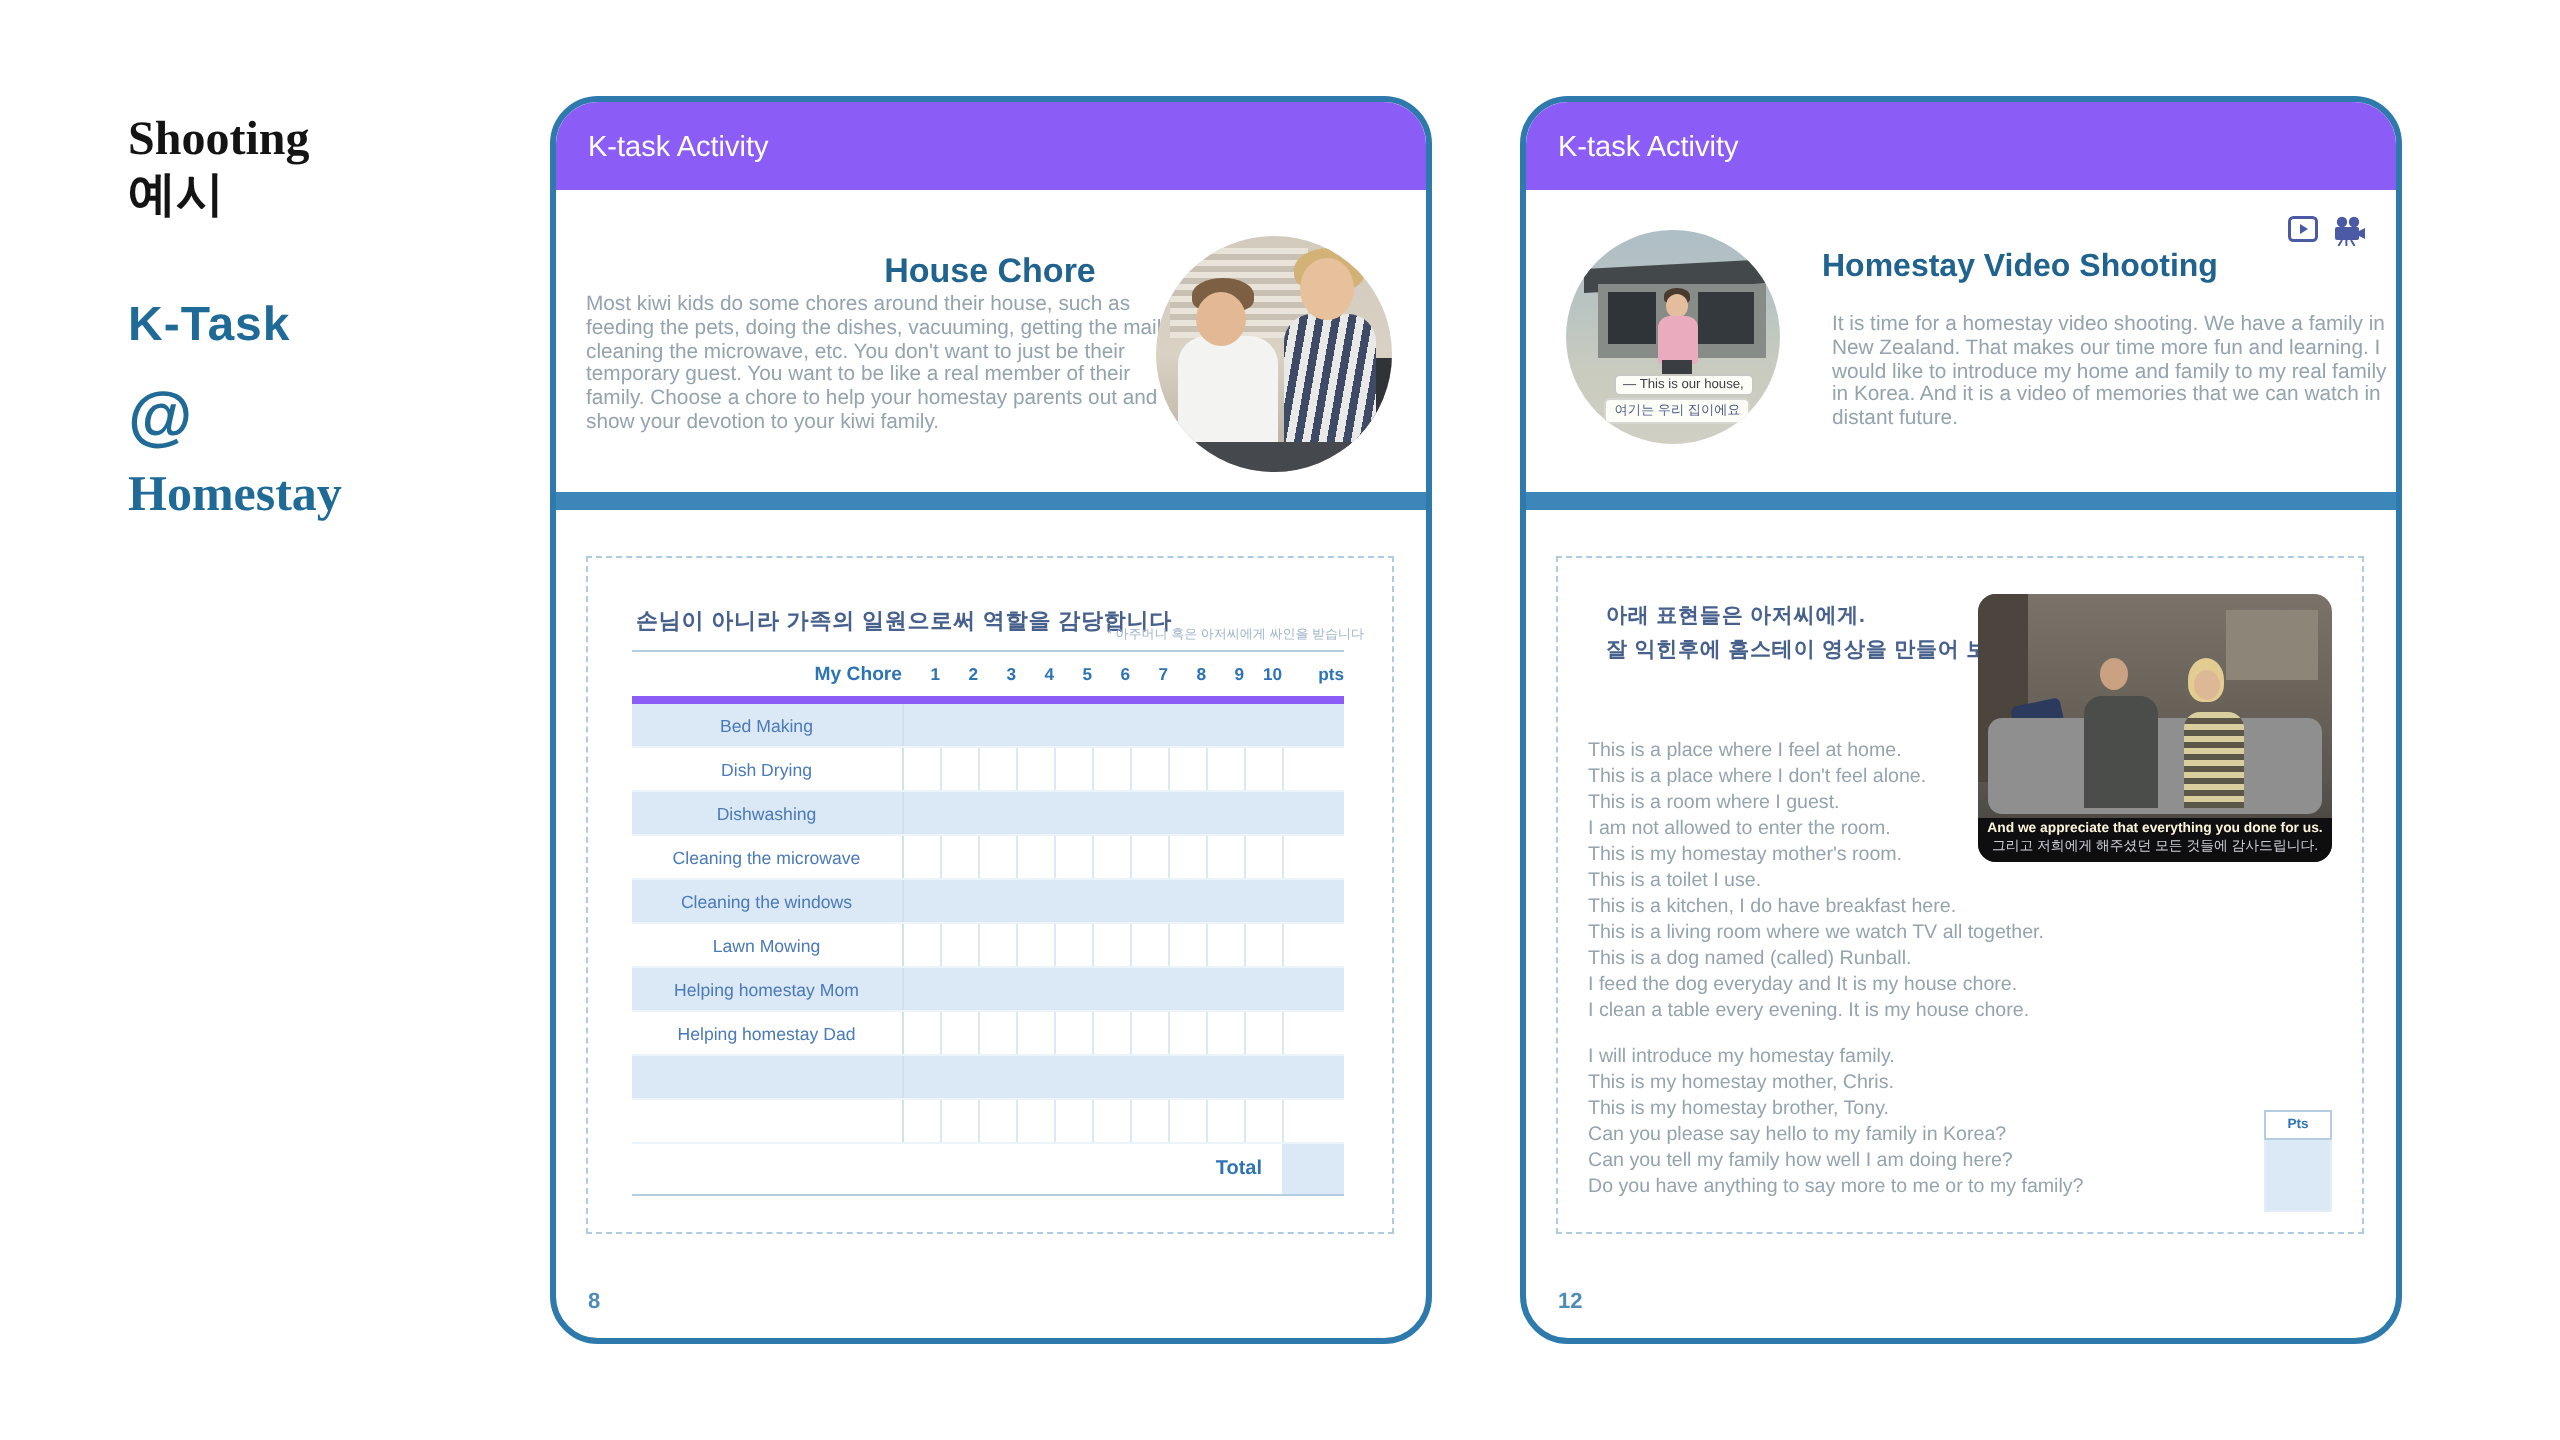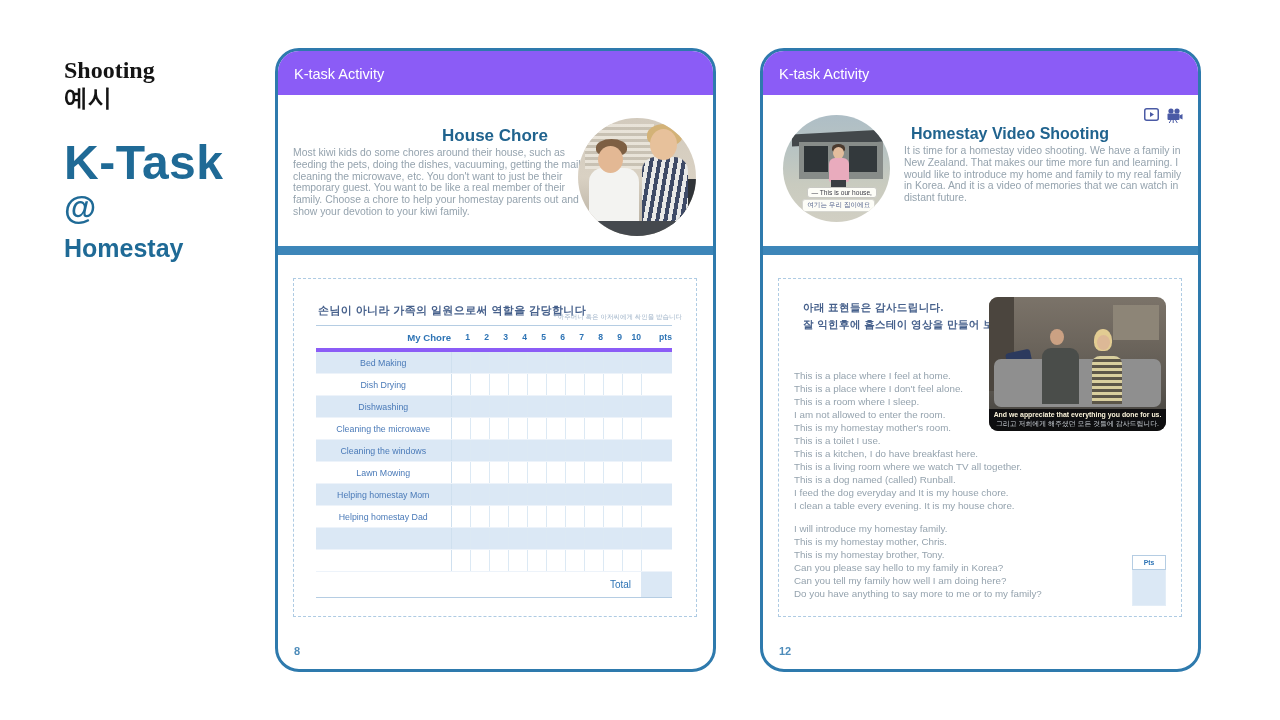--- a/index.html
+++ b/index.html
@@ -3,41 +3,41 @@
 <meta charset="utf-8">
 <style>
   html,body{margin:0;padding:0;background:#ffffff;}
   .slide{position:relative;width:1280px;height:720px;background:#ffffff;overflow:hidden;
          font-family:"Liberation Sans",sans-serif;}
 
   
   .workbook{position:absolute;left:64px;top:56px;font-family:"Liberation Serif",serif;
             font-weight:700;font-size:24px;color:#141414;line-height:28px;}
   .ktask{position:absolute;left:64px;top:140px;color:#1f6a96;font-weight:800;}
-  .kt1{font-size:48px;line-height:46px;letter-spacing:.5px;}
+  .kt1{font-size:24px;line-height:46px;letter-spacing:.5px;}
   .kt2{font-size:33px;line-height:44px;}
-  .kt3{font-size:25px;line-height:36px;}
+  .kt3{font-size:25px;line-height:36px;font-family:Liberation Serif, serif;}
 
   
   .page{position:absolute;top:48px;width:441px;height:624px;background:#fff;
         border:3px solid #2e7aad;border-radius:24px;overflow:hidden;box-sizing:border-box;}
   .page-left{left:275px;}
   .page-right{left:760px;}
   .page-header{position:absolute;top:0;left:0;right:0;height:44px;background:#8b5cf6;
                color:#fff;font-size:14.5px;font-weight:500;padding:15px 0 0 16px;box-sizing:border-box;}
   .page-band{position:absolute;top:195px;left:0;right:0;height:9px;background:#3d86b9;}
   .page-number{position:absolute;left:16px;bottom:12px;color:#4e8cba;font-size:11px;font-weight:700;}
 
   
   .lp-title{position:absolute;top:75px;left:12px;width:410px;text-align:center;
             color:#20638e;font-size:17px;font-weight:700;}
   .lp-desc{position:absolute;top:96px;left:15px;width:292px;margin:0;font-size:10.4px;
            line-height:11.8px;color:#95a3ae;}
   .rp-title{position:absolute;top:74px;left:148px;color:#20638e;font-size:16px;font-weight:700;}
-  .rp-desc{position:absolute;top:94px;left:141px;width:284px;margin:0;font-size:10.4px;
+  .rp-desc{position:absolute;top:94px;left:141px;width:284px;margin:12px;font-size:10.4px;
            line-height:11.8px;color:#95a3ae;}
   .rp-icons{position:absolute;top:57px;right:15px;display:flex;gap:7px;align-items:flex-start;}
 
   
   .photo-circle{position:absolute;border-radius:50%;overflow:hidden;}
   .lp-photo{top:67px;left:300px;width:118px;height:118px;
             background:linear-gradient(180deg,#d2cabd 0%,#d9d1c3 50%,#b4ac9e 100%);}
   .k-blinds{position:absolute;left:6%;top:5%;width:58%;height:38%;
             background:repeating-linear-gradient(180deg,#ece7dd 0 3px,#c6bfb1 3px 6px);opacity:.85;}
   .k-counter{position:absolute;bottom:0;left:0;width:100%;height:13%;background:#45494e;}
@@ -80,21 +80,21 @@
   .chore-table col.c-pts{width:31px;}
   .chore-table th{height:22px;font-size:8.6px;color:#2e74b5;font-weight:700;
                   border-bottom:4px solid #8b5cf6;text-align:right;padding:0;}
   .chore-table th.col-label{font-size:9.6px;}
   .chore-table td{height:21px;padding:0;border-bottom:1px solid #edf3fa;}
   .chore-table td.col-label{font-size:8.8px;color:#4a7ab8;text-align:center;border-right:1px solid #cfe0ef;}
   .chore-table td.col-num{border-right:1px solid #dce9f4;}
   .chore-table td.col-pts{}
   .chore-table tr.zebra{background:#dbe8f5;}
   .total-row td{height:25px;border-top:1px solid #aac7e0;border-bottom:none;}
-  .total-label{text-align:right;padding-right:10px !important;color:#2e74b5;font-weight:400;font-size:10px;}
+  .total-label{text-align:right;padding-right:10px !important;color:#2e74b5;font-weight:700;font-size:10px;}
   .total-pts{background:#dbe8f5;}
 
   
   .rp-hw1{position:absolute;left:24px;top:22px;font-size:10.5px;}
   .rp-hw2{position:absolute;left:24px;top:39px;font-size:10.5px;}
   .sentences1{position:absolute;left:15px;top:90px;width:382px;}
   .sentences2{position:absolute;left:15px;top:243px;width:382px;}
   .sentence{font-size:9.8px;line-height:13px;color:#95a3ae;}
 
   .video-still{position:absolute;left:210px;top:18px;width:177px;height:134px;border-radius:9px;
@@ -376,21 +376,21 @@
       <div class="h-caption">— This is our house,</div>
       <div class="h-caption2">여기는 우리 집이에요</div>
     </div>
 
     <div class="rp-title">Homestay Video Shooting</div>
     <p class="rp-desc">It is time for a homestay video shooting. We have a family in New Zealand. That makes our time more fun and learning. I would like to introduce my home and family to my real family in Korea. And it is a video of memories that we can watch in distant future.</p>
 
     <div class="page-band"></div>
 
     <div class="dashed-box">
-      <span class="handwrite rp-hw1">아래 표현들은 감사드립니다.</span>
+      <span class="handwrite rp-hw1">아래 표현들은 아저씨에게.</span>
       <span class="handwrite rp-hw2">잘 익힌후에 홈스테이 영상을 만들어 보세요</span>
 
       <div class="video-still">
         <div class="vs-shelf"></div>
         <div class="vs-window"></div>
         <div class="vs-pillow"></div>
         <div class="vs-couch"></div>
         <div class="vs-man-body"></div>
         <div class="vs-man-head"></div>
         <div class="vs-woman-hair"></div>
@@ -398,21 +398,21 @@
         <div class="vs-woman-body"></div>
         <div class="vs-subs">
           <div class="vs-sub-en">And we appreciate that everything you done for us.</div>
           <div class="vs-sub-ko">그리고 저희에게 해주셨던 모든 것들에 감사드립니다.</div>
         </div>
       </div>
 
       <div class="sentences1">
           <div class="sentence">This is a place where I feel at home.</div>
           <div class="sentence">This is a place where I don't feel alone.</div>
-          <div class="sentence">This is a room where I sleep.</div>
+          <div class="sentence">This is a room where I guest.</div>
           <div class="sentence">I am not allowed to enter the room.</div>
           <div class="sentence">This is my homestay mother's room.</div>
           <div class="sentence">This is a toilet I use.</div>
           <div class="sentence">This is a kitchen, I do have breakfast here.</div>
           <div class="sentence">This is a living room where we watch TV all together.</div>
           <div class="sentence">This is a dog named (called) Runball.</div>
           <div class="sentence">I feed the dog everyday and It is my house chore.</div>
           <div class="sentence">I clean a table every evening. It is my house chore.</div>
         </div>
       <div class="sentences2">

